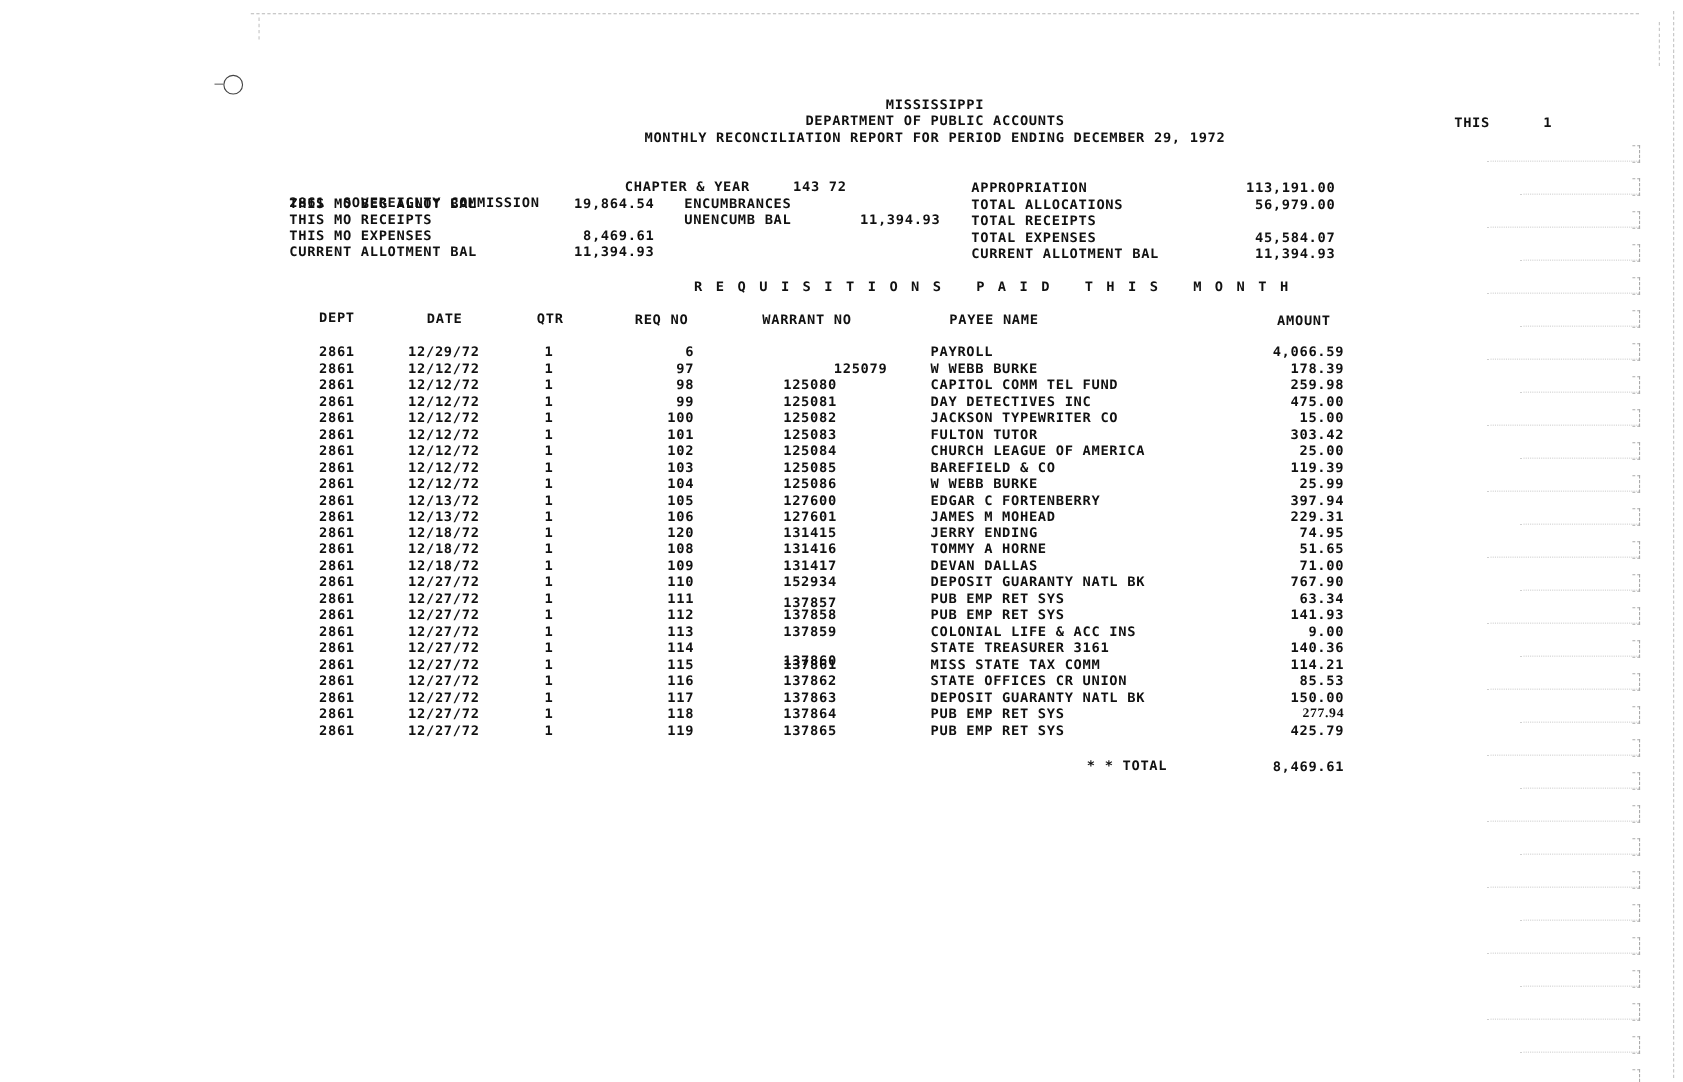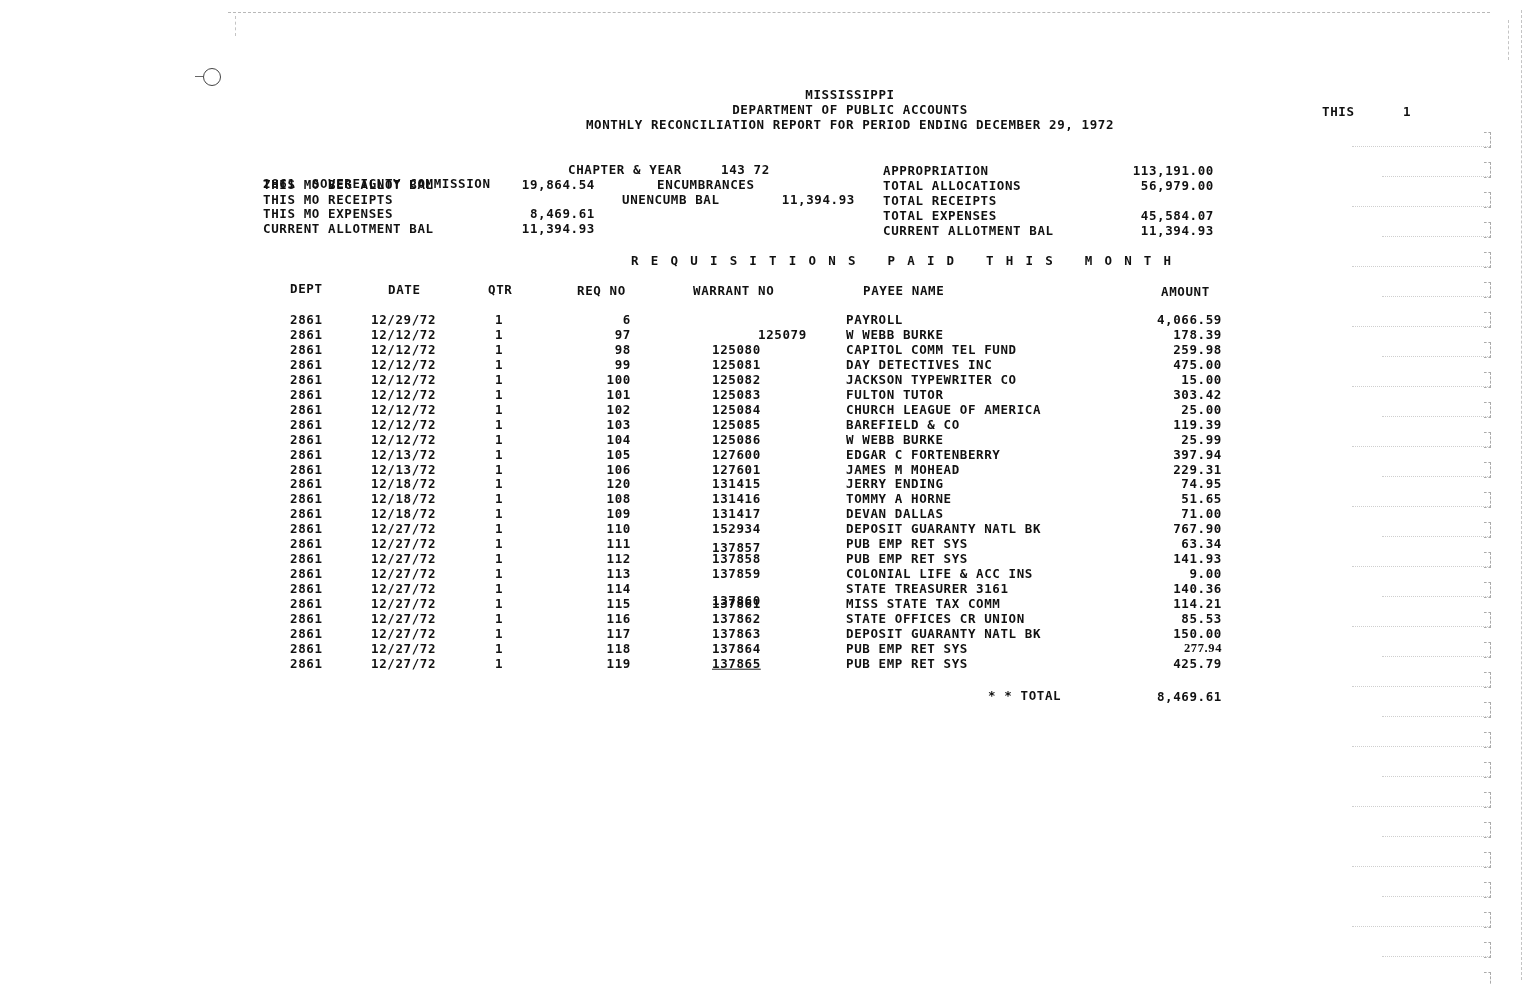--- a/index.html
+++ b/index.html
@@ -33,21 +33,21 @@
 <div class="t c" style="left:500px; top:117px; width:700px;">MONTHLY RECONCILIATION REPORT FOR PERIOD ENDING DECEMBER 29, 1972</div>
 <div class="t" style="left:1322px; top:104px;">THIS</div>
 <div class="t" style="left:1403px; top:104px;">1</div>
 
 <div class="t" style="left:263px; top:176px;">2861  SOVEREIGNTY COMMISSION</div>
 <div class="t" style="left:568px; top:162px;">CHAPTER &amp; YEAR</div>
 <div class="t" style="left:721px; top:162px;">143 72</div>
 
 <div class="t" style="left:263px; top:177px;">THIS MO BEG ALLOT BAL</div>
 <div class="t r" style="left:480px; top:177px; width:115px;">19,864.54</div>
-<div class="t" style="left:622px; top:177px;margin-left:35px;">ENCUMBRANCES</div>
+<div class="t" style="left:622px; top:177px;">ENCUMBRANCES</div>
 
 <div class="t" style="left:263px; top:192px;">THIS MO RECEIPTS</div>
 <div class="t r" style="left:480px; top:192px; width:115px;"></div>
 <div class="t" style="left:622px; top:192px;">UNENCUMB BAL</div>
 <div class="t r" style="left:740px; top:192px; width:115px;">11,394.93</div>
 
 <div class="t" style="left:263px; top:206px;">THIS MO EXPENSES</div>
 <div class="t r" style="left:480px; top:206px; width:115px;">8,469.61</div>
 
 <div class="t" style="left:263px; top:221px;">CURRENT ALLOTMENT BAL</div>
@@ -280,21 +280,21 @@
     <div class="t r" style="left:580px;top:0;width:51px;">118</div>
     <div class="t" style="left:712px;top:0;">137864</div>
     <div class="t" style="left:846px;top:0;">PUB EMP RET SYS</div>
     <div class="t r" style="left:1110px;top:0;width:112px;font-family:Liberation Serif, serif;">277.94</div>
   </div>
     <div style="position: absolute; left: 0px; top: 655.85px;">
     <div class="t" style="left:290px;top:0;">2861</div>
     <div class="t" style="left:371px;top:0;">12/27/72</div>
     <div class="t" style="left:495px;top:0;">1</div>
     <div class="t r" style="left:580px;top:0;width:51px;">119</div>
-    <div class="t" style="left:712px;top:0;text-decoration:underline;">137865</div>
+    <div class="t" style="left:712px;top:0;">137865</div>
     <div class="t" style="left:846px;top:0;">PUB EMP RET SYS</div>
     <div class="t r" style="left:1110px;top:0;width:112px;">425.79</div>
   </div>
   </div>
 
 <div class="t" style="left:988px; top:688px;">* * TOTAL</div>
 <div class="t r" style="left:1110px; top:689px; width:112px;">8,469.61</div>
 
 <div id="brackets">
     <div class="bracket" style="left: 1484px; top: 132px; height: 14px;"></div>

